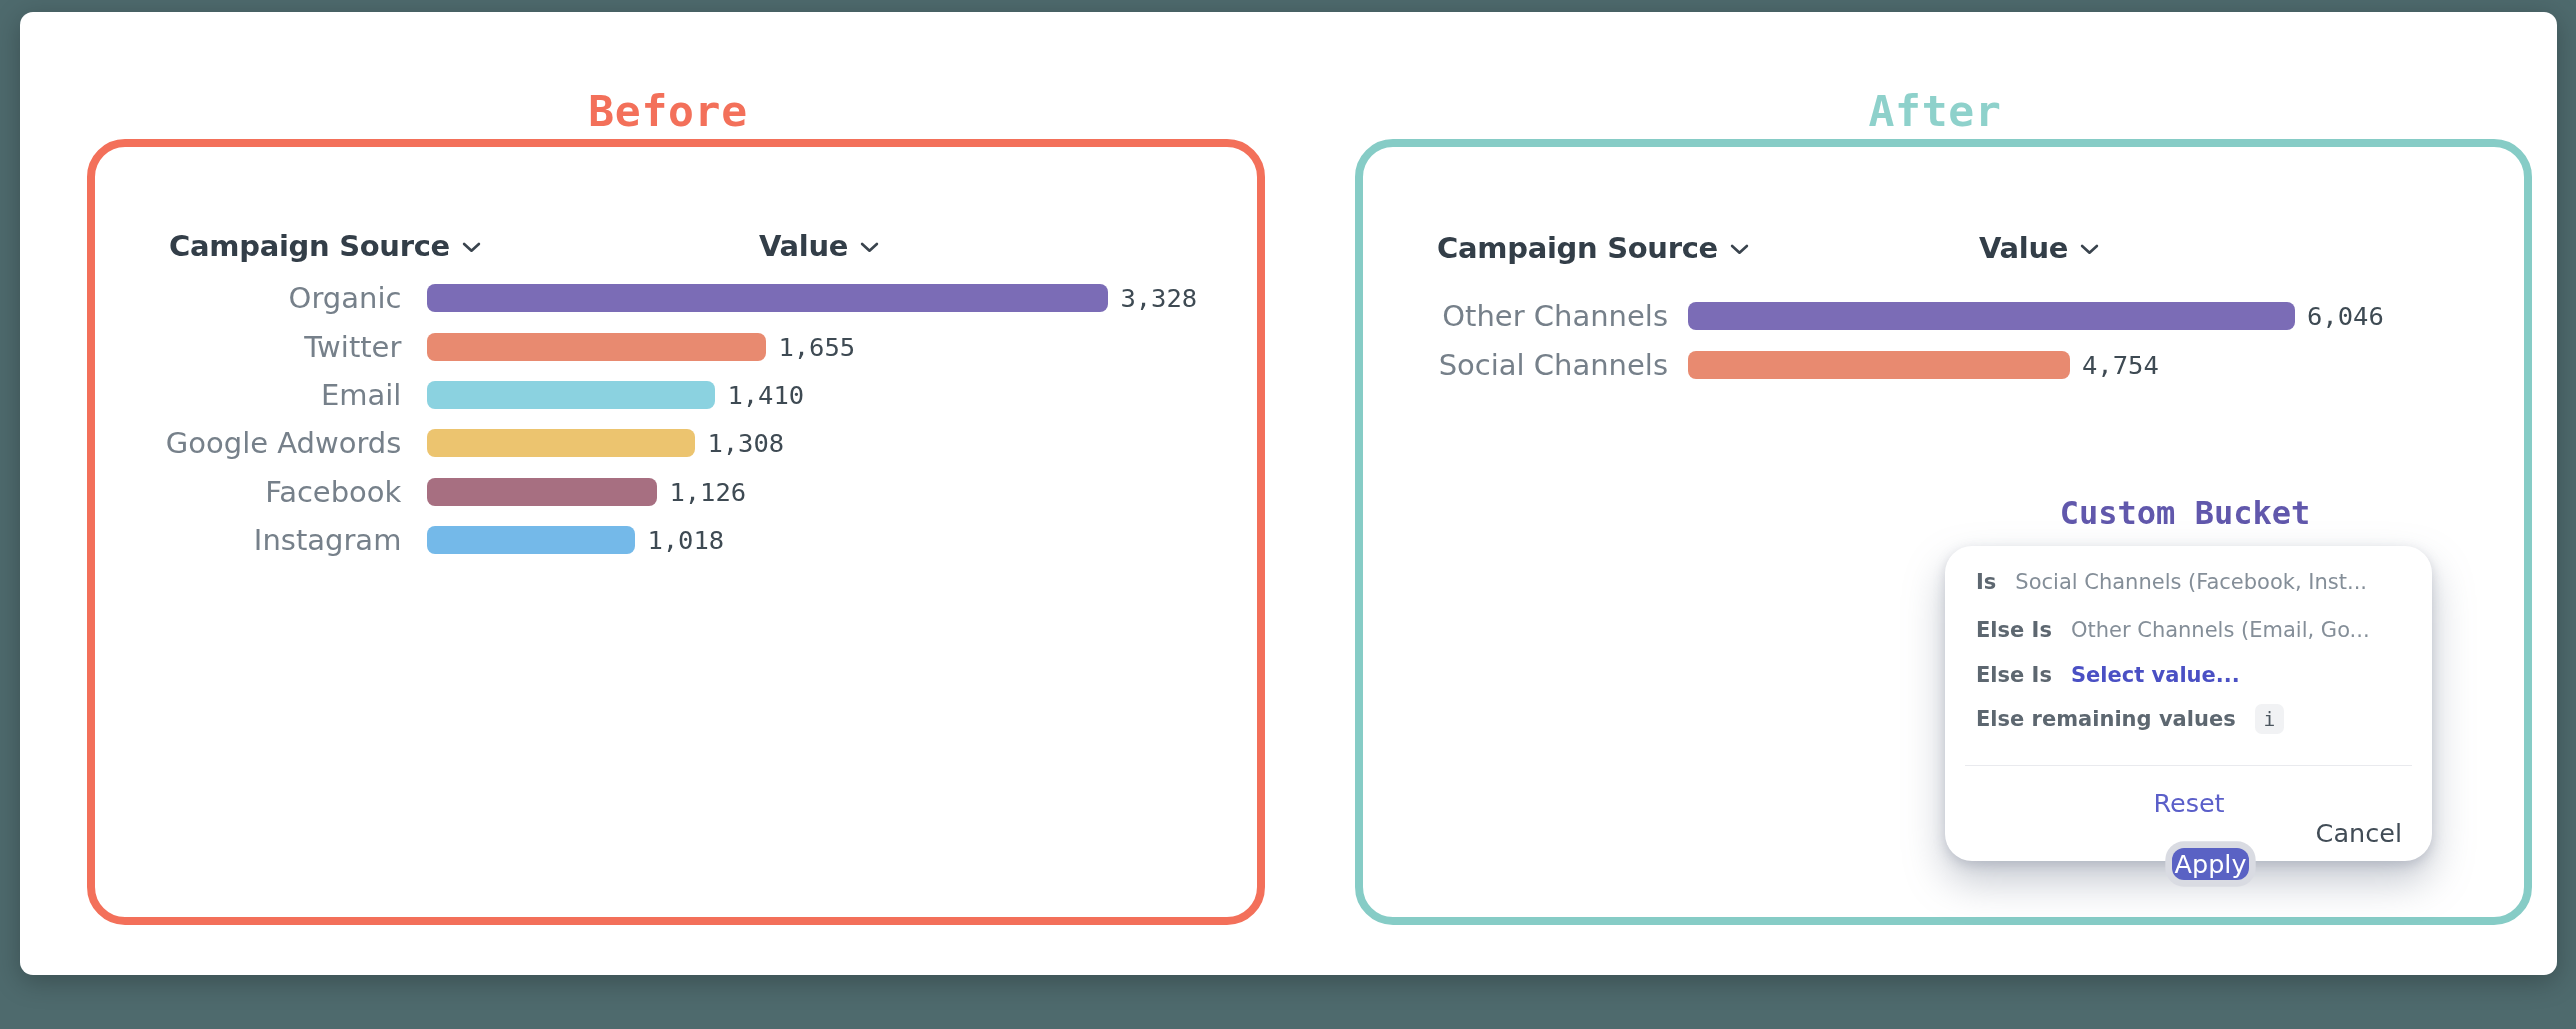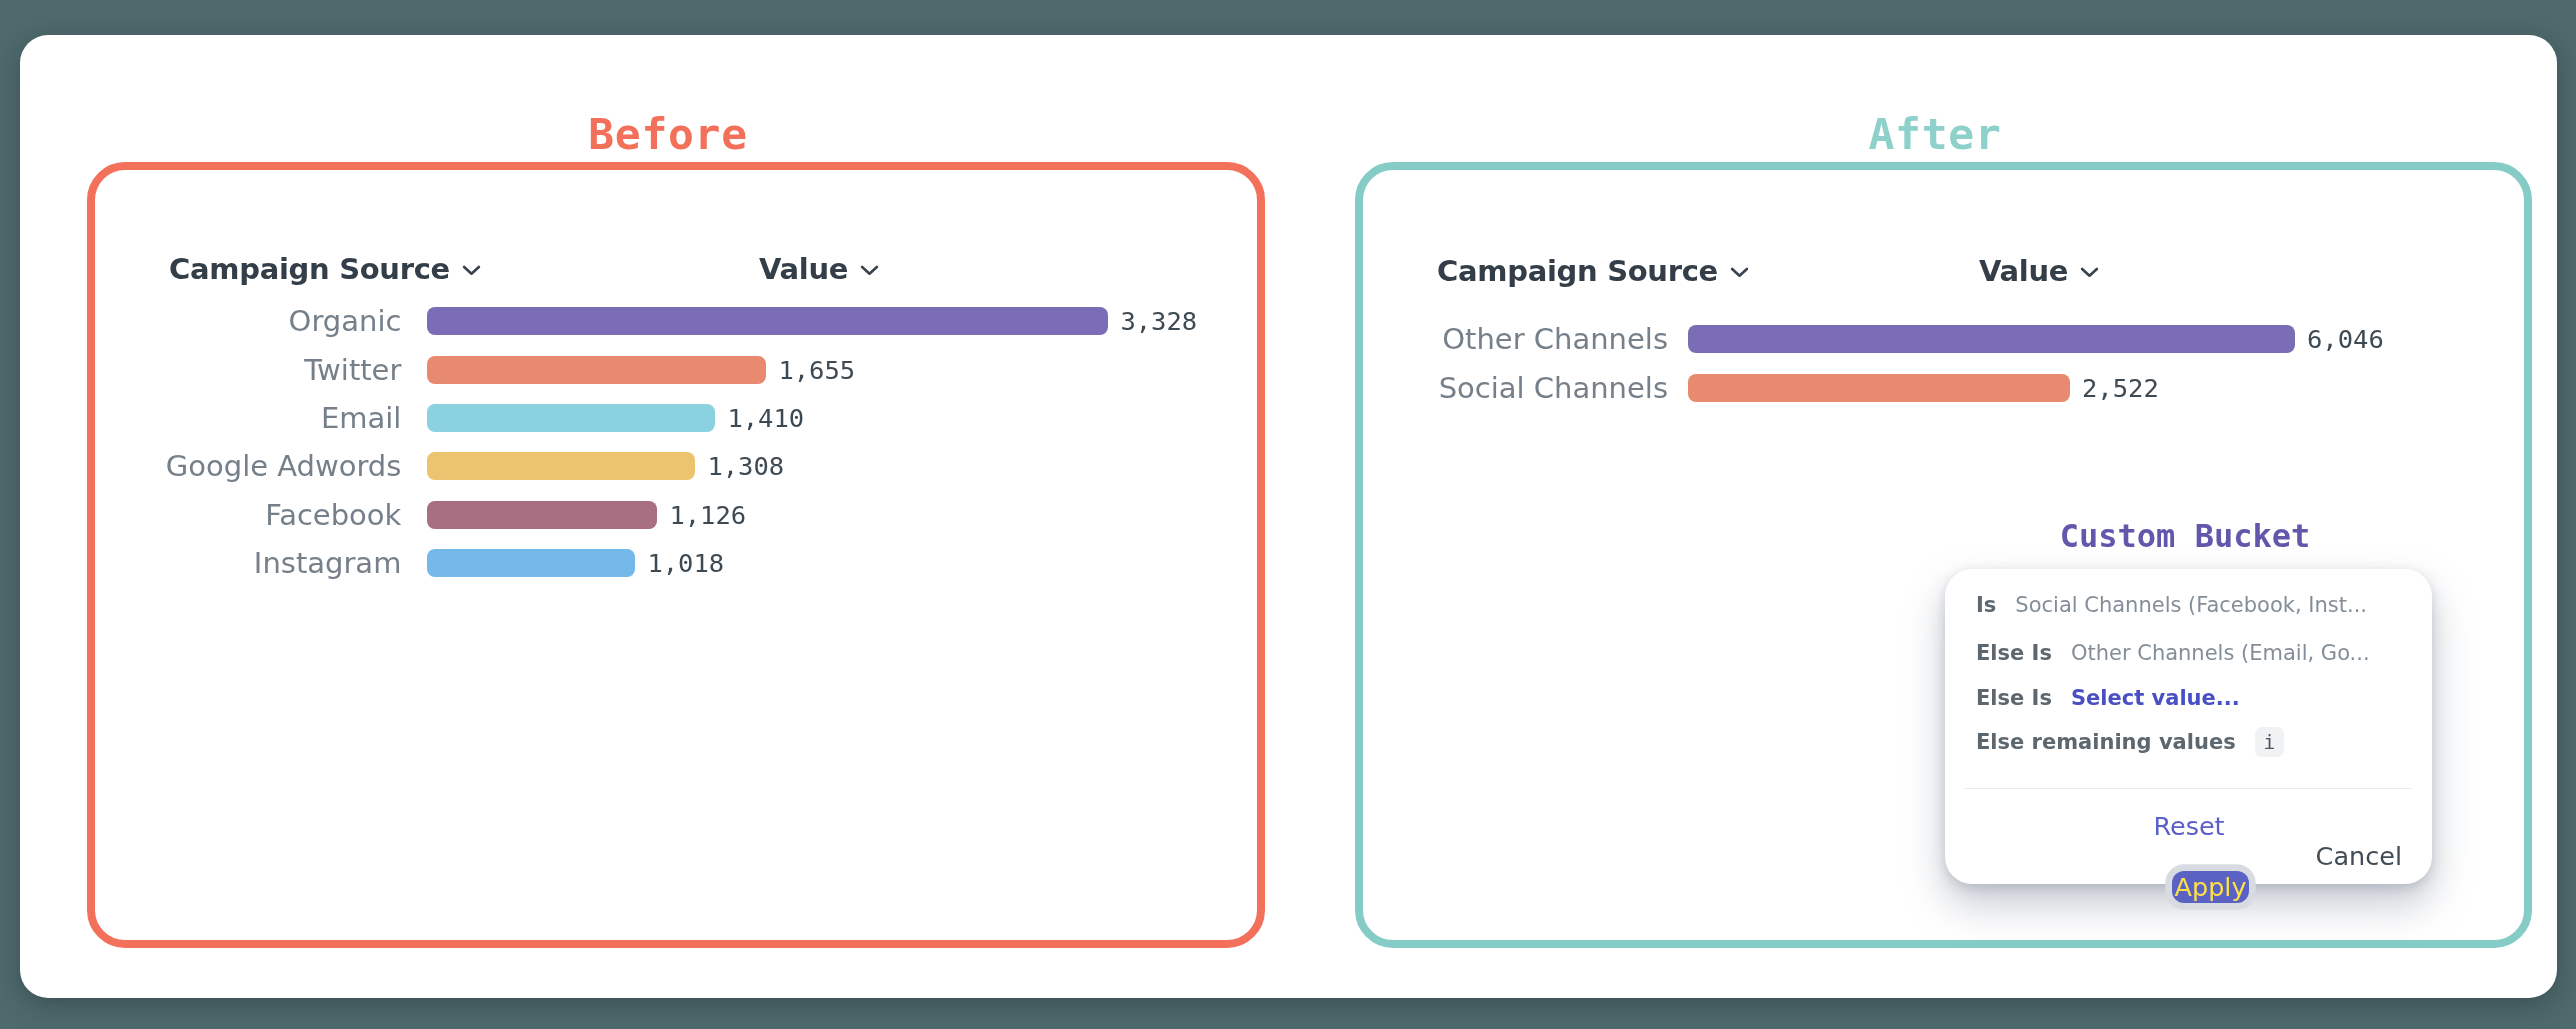--- a/index.html
+++ b/index.html
@@ -4,22 +4,22 @@
 <style>
   html,body{margin:0;padding:0;}
   body{
     width:2576px;height:1029px;overflow:hidden;
     background:var(--page-bg,#4e6a6d);
     font-family:"DejaVu Sans","Liberation Sans",sans-serif;
     -webkit-font-smoothing:antialiased;
   }
   .canvas{position:relative;width:2576px;height:1029px;}
   .card{
-    position:absolute;left:20px;top:35px;width:2537px;height:963px;
-    background:var(--card-bg,#fff);border-radius:28px;
+    position:absolute;left:20px;top:12px;width:2537px;height:963px;
+    background:var(--card-bg,#fff);border-radius:13px;
     box-shadow:0 6.7px 27px rgba(0,0,0,.25);
   }
   .panel-title{
     position:absolute;top:74px;transform:translateX(-50%);
     font-family:"DejaVu Sans Mono","Liberation Mono",monospace;
     font-weight:bold;font-size:43px;letter-spacing:0.7px;white-space:nowrap;
   }
   .before-title{left:648px;color:var(--before-accent,#f3705a);}
   .after-title{left:1915px;color:var(--after-title,#8ed1cb);}
   .panel{position:absolute;top:127px;height:770px;background:#fff;border-radius:38px;}
@@ -63,21 +63,21 @@
     display:flex;align-items:center;justify-content:center;
     font-family:"DejaVu Sans Mono","Liberation Mono",monospace;
     font-size:19.5px;color:#4b555e;cursor:pointer;
   }
   .divider{position:absolute;left:20px;right:20px;top:219px;height:1.3px;background:#e9eaee;}
   .popup-footer{position:absolute;left:31px;right:30px;top:242px;height:54px;display:flex;align-items:center;flex-direction:column;}
   .reset-btn{font-size:25.5px;font-weight:500;color:#5b5fc9;cursor:pointer;}
   .cancel-btn{margin-left:auto;font-size:25.5px;color:#414c56;cursor:pointer;}
   .apply-btn{
     margin-left:43px;width:77px;height:50px;border-radius:12px;border:none;
-    background:var(--apply-bg,#5a62c4);color:#fde047;font-size:25.5px;
+    background:var(--apply-bg,#5a62c4);color:#ffffff;font-size:25.5px;
     font-family:"DejaVu Sans","Liberation Sans",sans-serif;
     box-shadow:0 0 0 6.7px #d9dbe2;cursor:pointer;display:flex;align-items:center;justify-content:center;
   }
 </style>
 </head>
 <body style="--page-bg: #4e6a6d; --card-bg: #ffffff; --before-accent: #f3705a; --after-accent: #86ccc6; --after-title: #8ed1cb; --bucket-title: #6158ac; --header-text: #333e48; --row-label: #76808a; --value-text: #3e4a53; --link: #4a50c4; --apply-bg: #5a62c4;">
 
 <div class="canvas">
   <div class="card">
 
@@ -145,21 +145,21 @@
       </div>
 
       <div class="trow" style="left:0px;top:145px;">
         <span class="rowlabel" style="width:305px;text-align:right;">Other Channels</span>
         <div class="bar" style="margin-left: 20px; width: 607px; background: rgb(123, 108, 182);"></div>
         <span class="rowvalue">6,046</span>
       </div>
       <div class="trow" style="left:0px;top:194px;">
         <span class="rowlabel" style="width:305px;">Social Channels</span>
         <div class="bar" style="margin-left: 20px; width: 382px; background: rgb(232, 138, 112);"></div>
-        <span class="rowvalue">2,522</span>
+        <span class="rowvalue">4,754</span>
       </div>
     </section>
 
     <div class="bucket-title">Custom Bucket</div>
 
     <div class="popup">
       <div class="rule" style="top:20px;">
         <span class="rule-label">Is</span>
         <span class="rule-value">Social Channels (Facebook, Inst...</span>
       </div>

